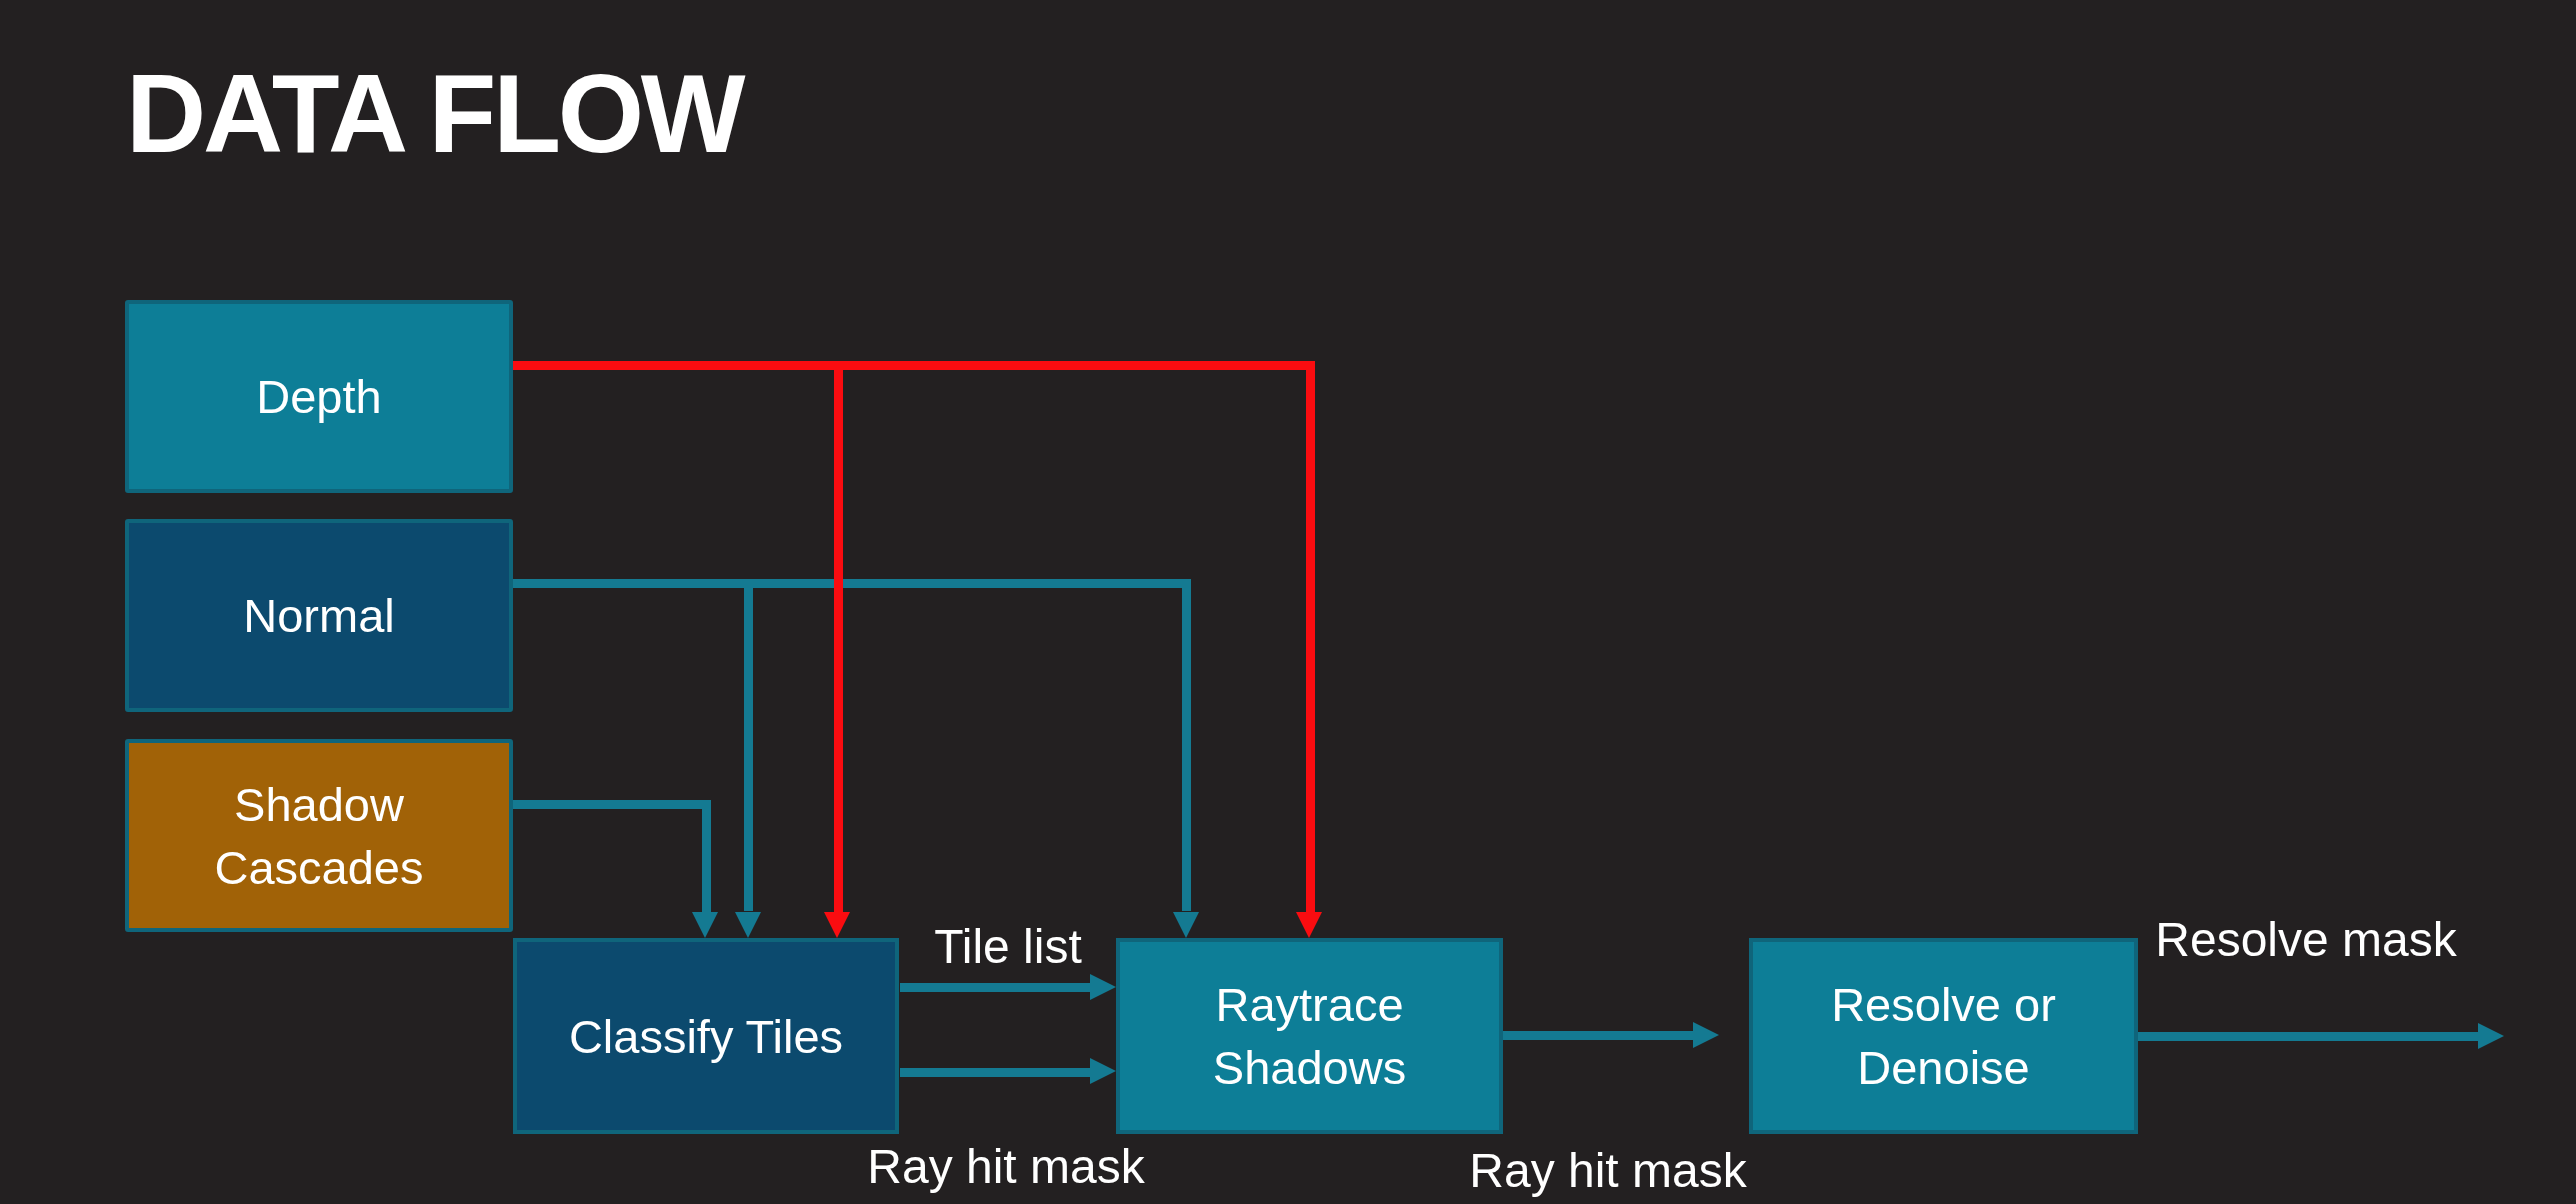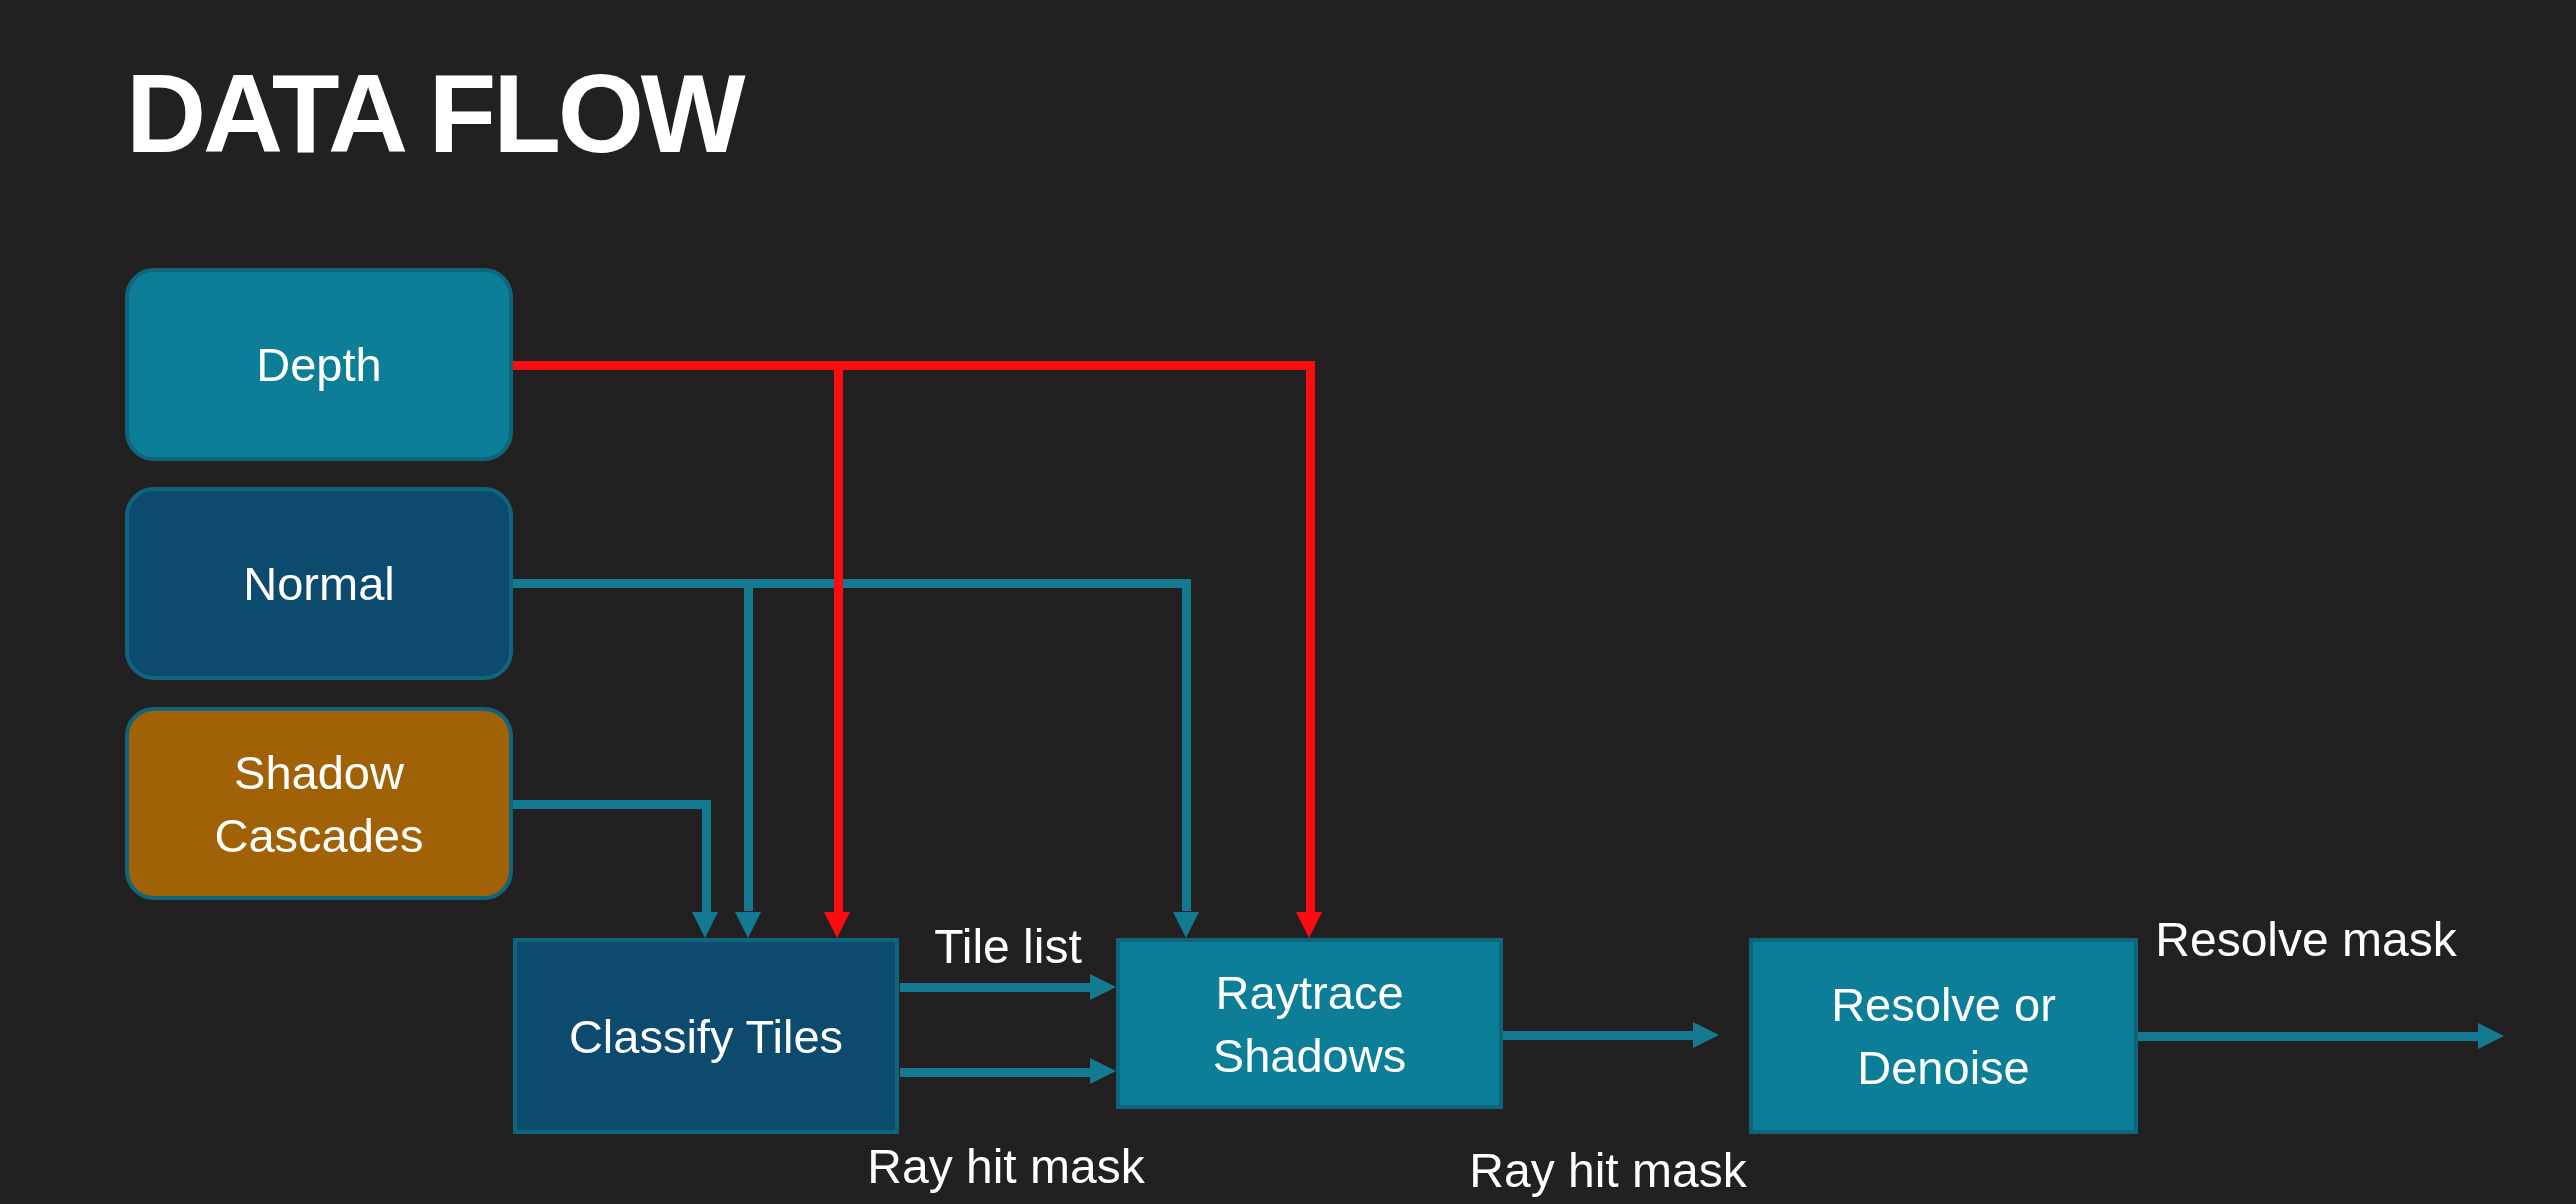--- a/index.html
+++ b/index.html
@@ -21,21 +21,21 @@
     margin-left:24px;
   }
   .node{
     position:absolute;
     box-sizing:border-box;
     border:4.8px solid;
     display:flex;
     align-items:center;
     justify-content:center;
   }
-  .node.rounded{border-radius:29px;}
+  .node.rounded{border-radius:3px;margin-top:32px;}
   .node-label{
     font-size:47px;
     line-height:63px;
     text-align:center;
     white-space:pre-line;
   }
   .seg{position:absolute;}
   .head{position:absolute;width:0;height:0;}
   .flabel{
     position:absolute;
@@ -79,21 +79,21 @@
       <div class="node rounded" style="left: 125px; top: 487px; width: 388px; height: 193px; background: #0c4a6e; border-color: rgb(15, 101, 123);">
         <div class="node-label">Normal</div>
       </div>
       <div class="node rounded" style="left: 125px; top: 707px; width: 388px; height: 193px; background: #a16207; border-color: rgb(15, 101, 123);">
         <div class="node-label">Shadow
 Cascades</div>
       </div>
       <div class="node" style="left: 513px; top: 938px; width: 386px; height: 196px; background: #0c4a6e; border-color: rgb(15, 101, 123);">
         <div class="node-label">Classify Tiles</div>
       </div>
-      <div class="node" style="left: 1116px; top: 938px; width: 387px; height: 171px; background: rgb(13, 126, 151); border-color: rgb(15, 101, 123);">
+      <div class="node" style="left: 1116px; top: 938px; width: 387px; height: 196px; background: rgb(13, 126, 151); border-color: rgb(15, 101, 123);">
         <div class="node-label">Raytrace
 Shadows</div>
       </div>
       <div class="node" style="left: 1720px; top: 938px; width: 389px; height: 196px; background: rgb(13, 126, 151); border-color: rgb(15, 101, 123); margin-left: 29px;">
         <div class="node-label">Resolve or
 Denoise</div>
       </div>
     </div>
   <div id="labels">
       <div class="flabel" style="left: 1008px; top: 946px;">Tile list</div>

